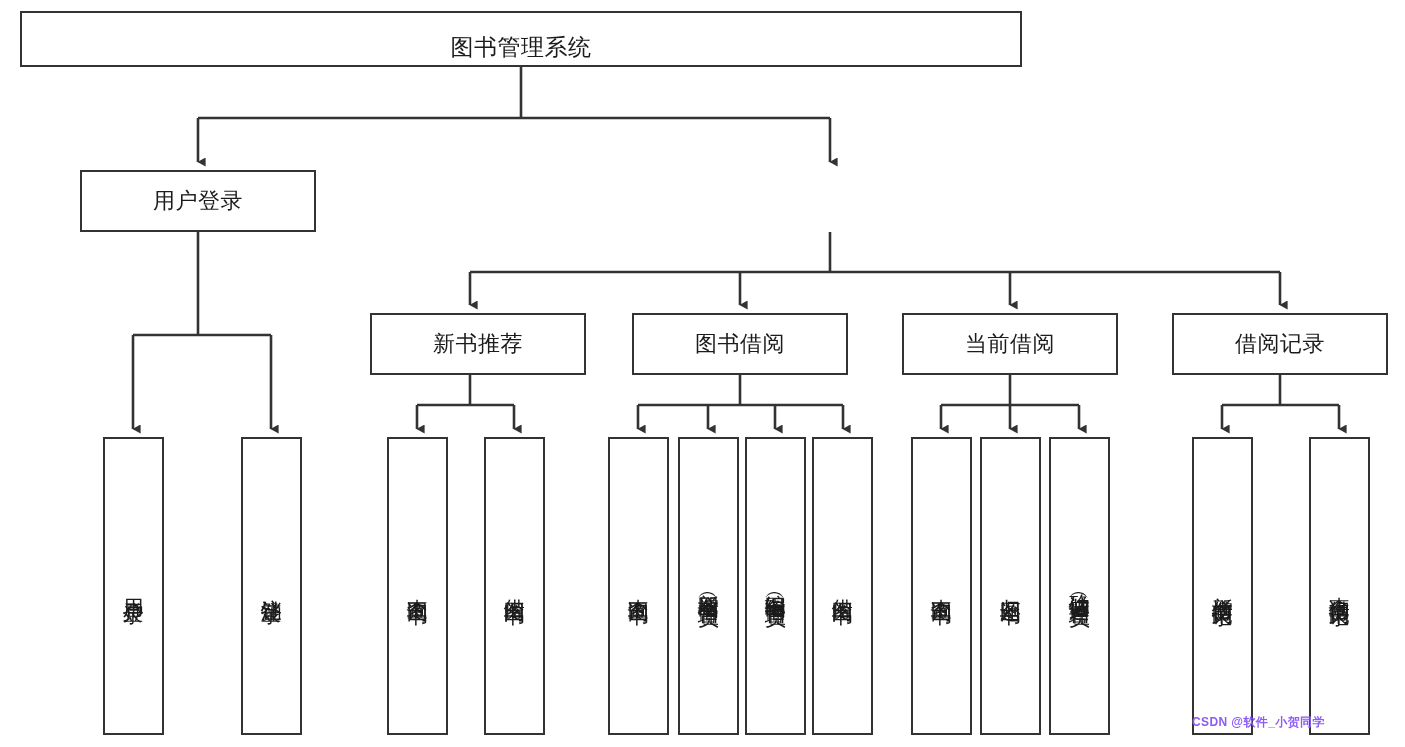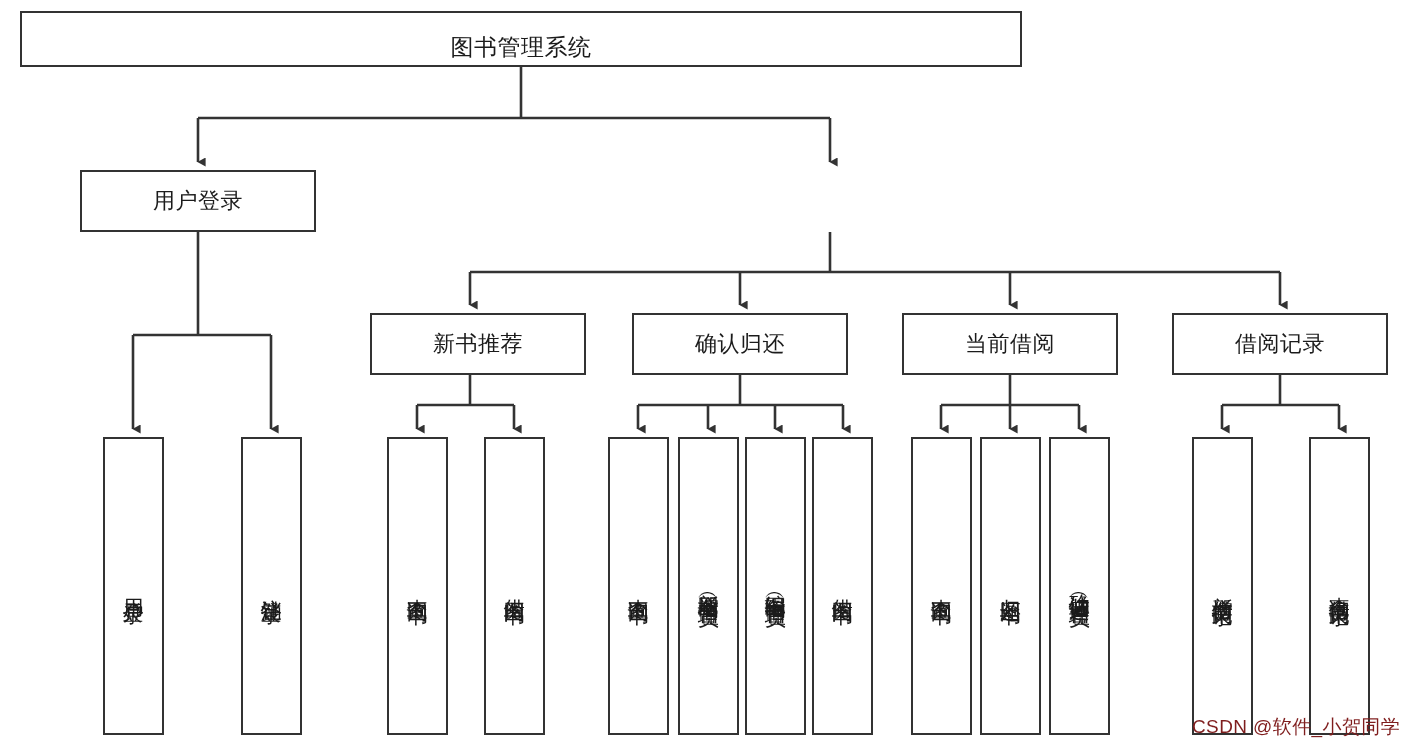--- a/index.html
+++ b/index.html
@@ -34,25 +34,26 @@
     font-size:21px;
     line-height:1.12;
     letter-spacing:2px;
     white-space:normal;
   }
   .node.root .lbl{font-size:23px;margin-top:17px;}
 
   #watermark{
     position:absolute;
     left:1192px;top:714px;
-    font-size:19px;
-    color:#7f1d1d;
+    font-size:12px;
+    color:#8b5cf6;
     white-space:nowrap;
     z-index:5;
     letter-spacing:.4px;
+    font-weight:bold;
   }
 </style>
 </head>
 <body>
 
 <div id="stage">
 
   <svg id="wires" viewBox="0 0 1405 747">
     <defs>
       <marker id="arrow" markerWidth="10" markerHeight="10" refX="4.5" refY="7.6" orient="auto" markerUnits="userSpaceOnUse">
@@ -108,21 +109,21 @@
   </div>
 
   <div class="node" style="left:80px;top:170px;width:236px;height:62px;">
     <span class="lbl">用户登录</span>
   </div>
 
   <div class="node" style="left:370px;top:313px;width:216px;height:62px;">
     <span class="lbl">新书推荐</span>
   </div>
   <div class="node" style="left:632px;top:313px;width:216px;height:62px;">
-    <span class="lbl">确认归还</span>
+    <span class="lbl">图书借阅</span>
   </div>
   <div class="node" style="left:902px;top:313px;width:216px;height:62px;">
     <span class="lbl">当前借阅</span>
   </div>
   <div class="node" style="left:1172px;top:313px;width:216px;height:62px;">
     <span class="lbl">借阅记录</span>
   </div>
 
   <div class="node leaf" style="left:103px;top:437px;width:61px;height:298px;">
     <span class="lbl">用户登录</span>

